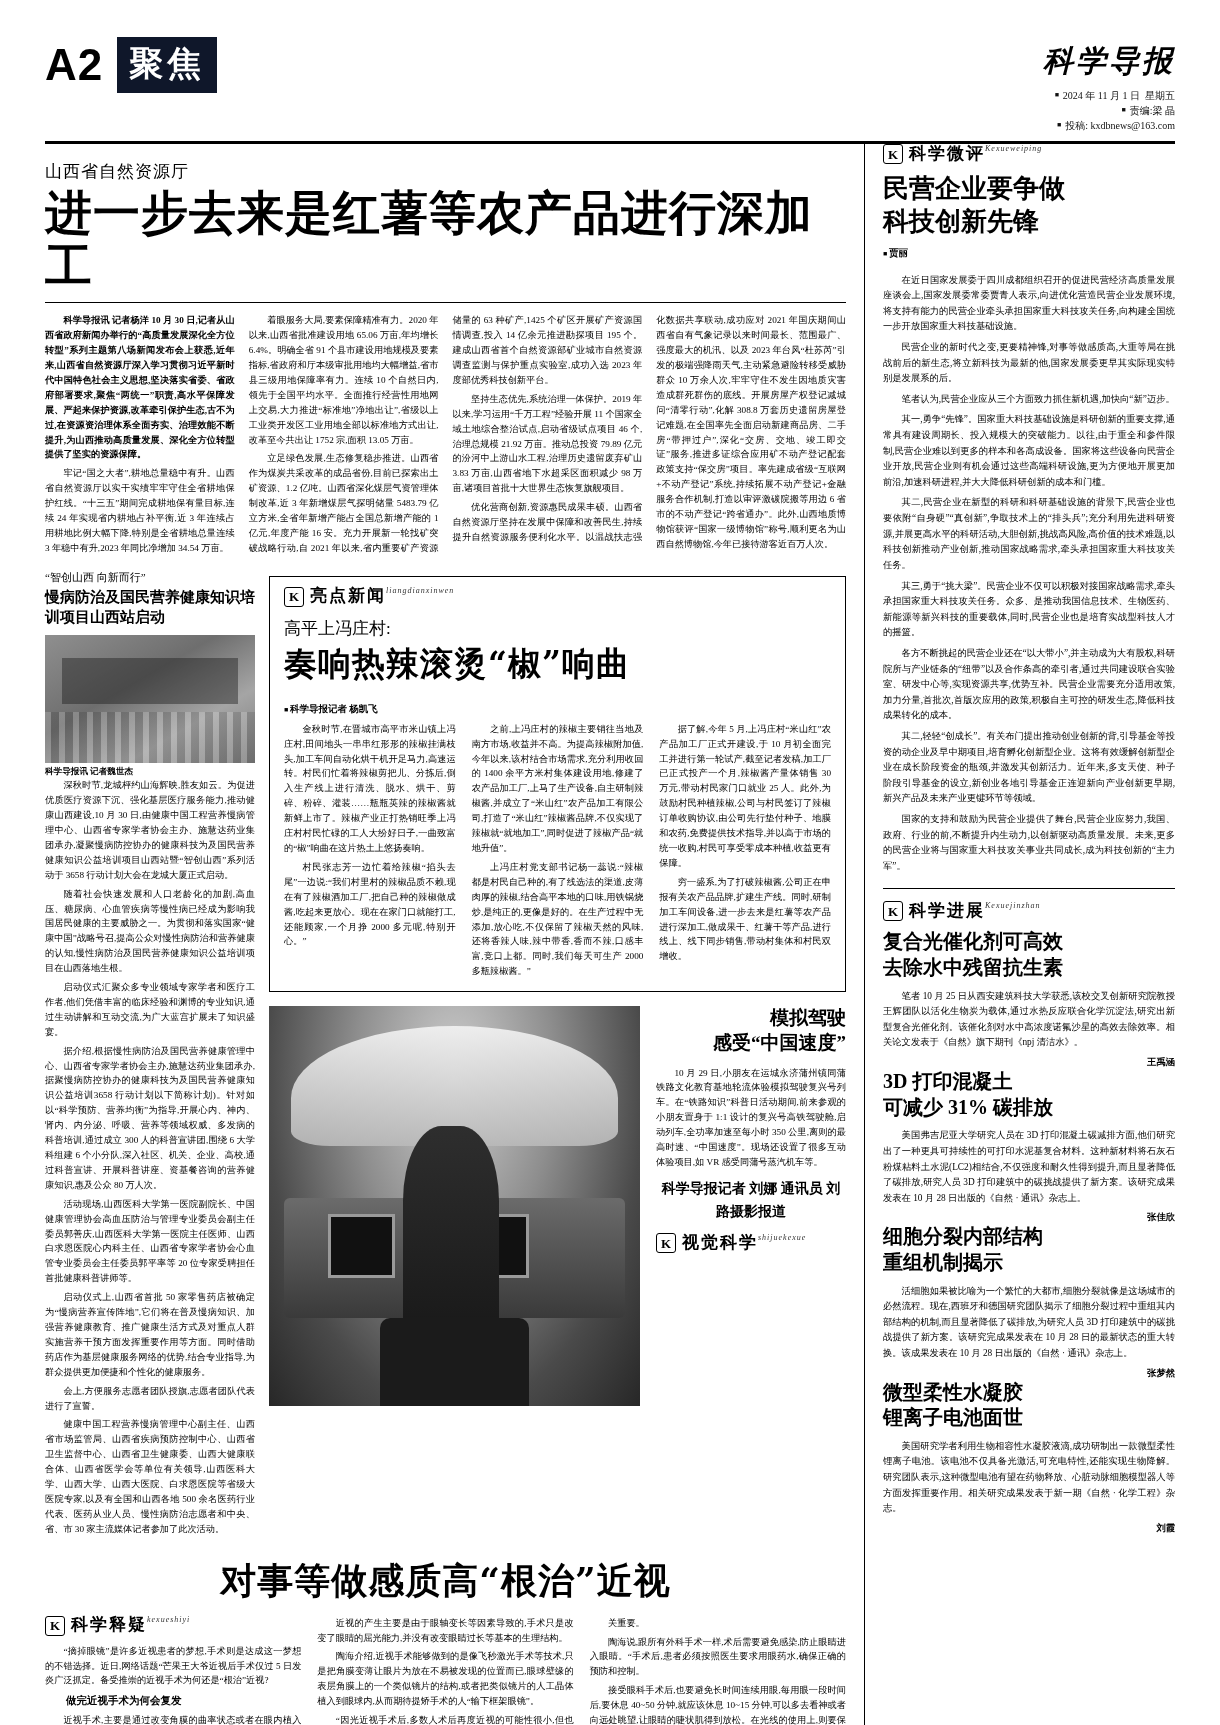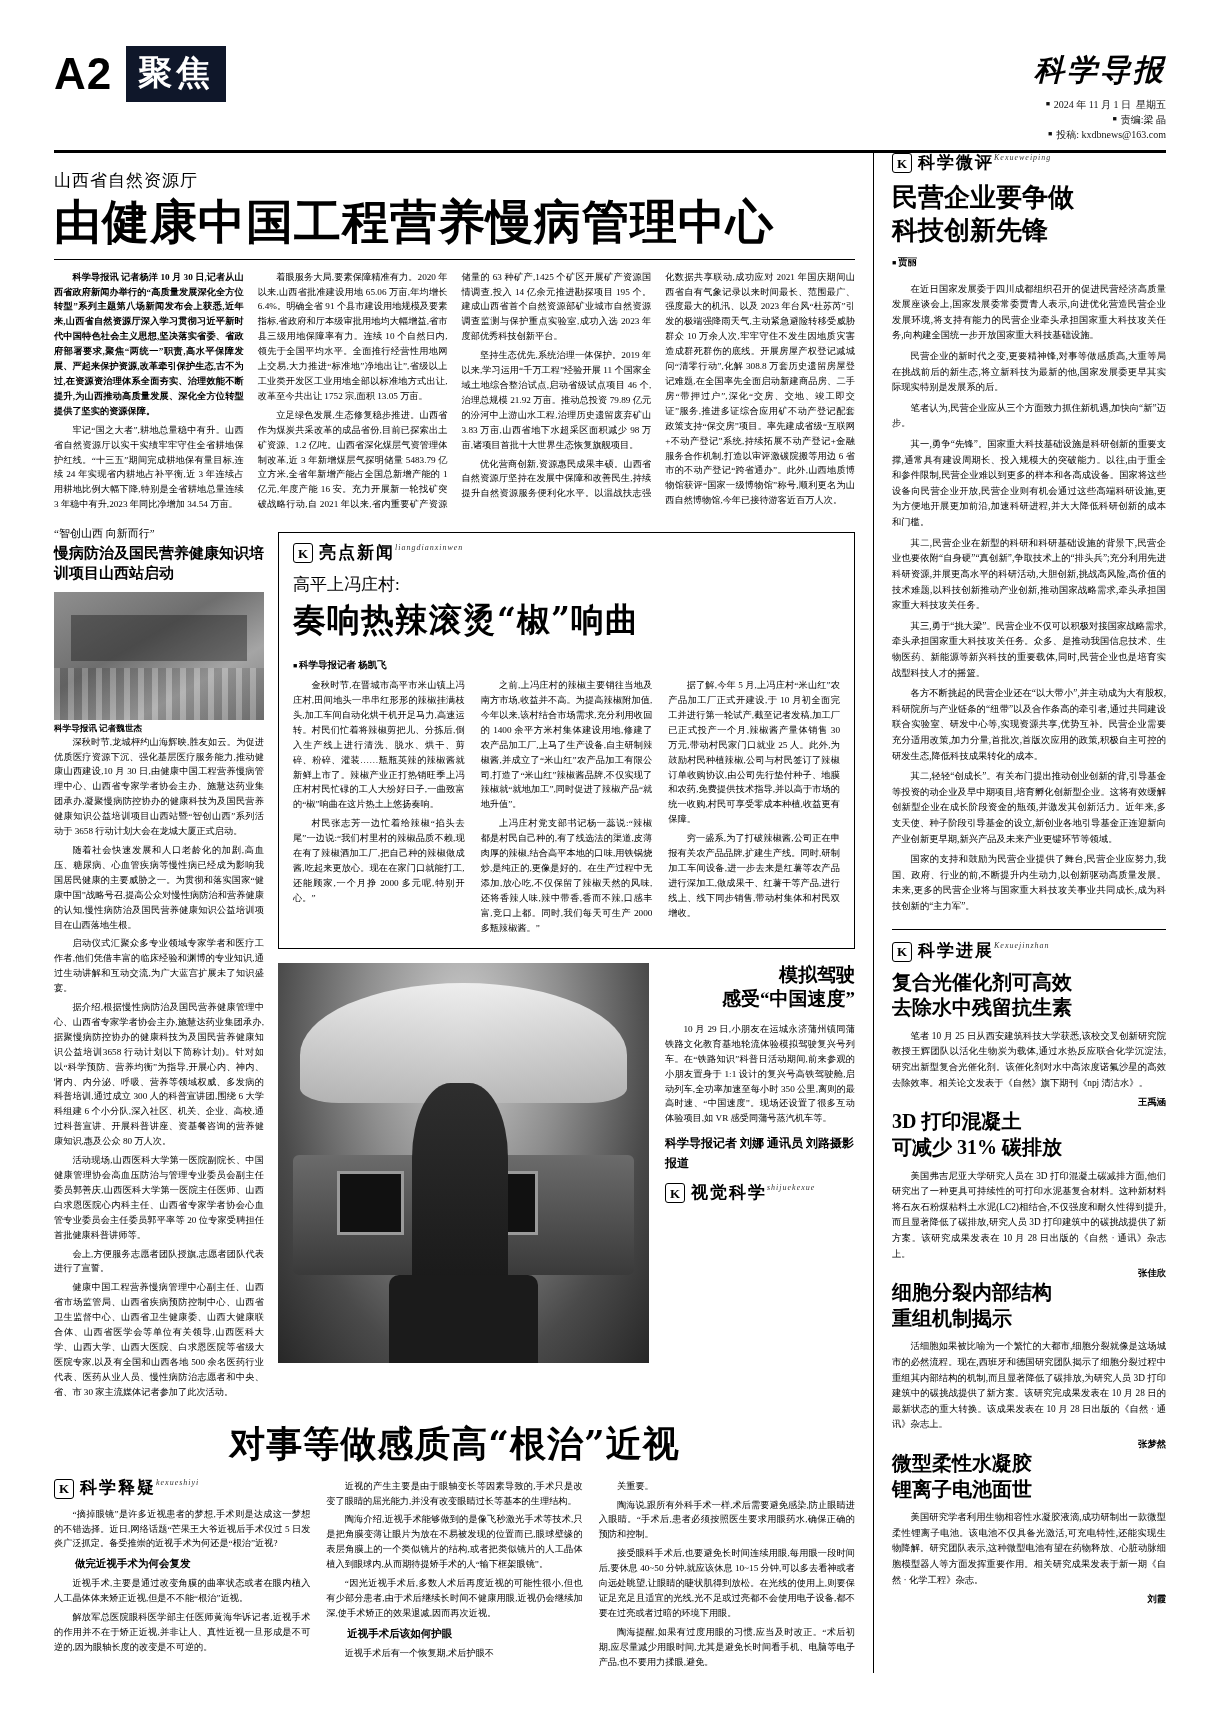--- a/index.html
+++ b/index.html
@@ -5,21 +5,21 @@
   * { box-sizing: border-box; }
   body {
     margin: 0;
     background: #ffffff;
     width: 1220px;
     height: 1725px;
     font-family: "Liberation Serif", "DejaVu Serif", serif;
     color: #000;
     position: relative;
   }
-  .page { width: 1220px; height: 1318px; position: relative; padding: 18px; }
+  .page { width: 1220px; height: 1318px; position: relative; padding: 9px; }
 
   
   .masthead {
     display: flex; align-items: flex-start; justify-content: space-between;
     padding: 28px 36px 6px 36px;
   }
   .mh-left { display: flex; align-items: center; gap: 14px; }
   .page-num {
     font-size: 44px; font-weight: bold; letter-spacing: 1px;
     font-family: "Liberation Sans", sans-serif;
@@ -136,21 +136,21 @@
     background: linear-gradient(180deg,#2e2e2e,#151515);
     border-radius: 40% 40% 8% 8% / 30% 30% 8% 8%;
   }
   .photo.cockpit .seat {
     position:absolute; left:30%; bottom:0; width:40%; height:22%;
     background:#1b1b1b; border-radius: 10px 10px 0 0;
   }
   .side-note { font-size: 9.2px; line-height: 1.62; text-align: justify; }
   .side-note p { margin: 0 0 4px 0; text-indent: 2em; }
   .sn-title { font-size: 19px; font-weight: bold; line-height: 1.3; margin-bottom: 10px; text-align: right; }
-  .sn-credit { font-size: 12px; text-align: left; margin-top: 8px; font-weight: bold; }
+  .sn-credit { font-size: 14px; text-align: center; margin-top: 8px; font-weight: bold; }
 
   
   .bottom-title {
     font-size: 36px; font-weight: bold; text-align: center; letter-spacing: 1px;
     font-family: "DejaVu Serif", serif; margin: 16px 0 10px 0;
   }
   .bottom-grid { display: grid; grid-template-columns: 1fr 1fr 1fr; gap: 16px; font-size: 9.2px; line-height: 1.62; text-align: justify; }
   .bottom-grid p { margin: 0 0 4px 0; text-indent: 2em; }
   .sub-h { font-weight: bold; font-size: 10.5px; text-indent: 0; margin: 6px 0 3px 0; }
 
@@ -184,21 +184,21 @@
       </div>
     </div>
   </div>
   <div class="rule-top"></div>
 
   <div class="body-grid">
 
     <div class="left-col">
 
       <div class="kicker">山西省自然资源厅</div>
-      <div class="headline-main">由健康中国工程营养慢病管理中心</div>
+      <div class="headline-main">进一步去来是红薯等农产品进行深加工</div>
       <div class="hr-thin"></div>
 
       <div class="cols4">
         <p><span class="lead-in">科学导报讯 记者杨洋 10 月 30 日,记者从山西省政府新闻办举行的“高质量发展深化全方位转型”系列主题第八场新闻发布会上获悉,近年来,山西省自然资源厅深入学习贯彻习近平新时代中国特色社会主义思想,坚决落实省委、省政府部署要求,聚焦“两统一”职责,高水平保障发展、严起来保护资源,改革牵引保护生态,古不为过,在资源资治理体系全面夯实、治理效能不断提升,为山西推动高质量发展、深化全方位转型提供了坚实的资源保障。</span></p>
         <p>牢记“国之大者”,耕地总量稳中有升。山西省自然资源厅以实干实绩牢牢守住全省耕地保护红线。“十三五”期间完成耕地保有量目标,连续 24 年实现省内耕地占补平衡,近 3 年连续占用耕地比例大幅下降,特别是全省耕地总量连续 3 年稳中有升,2023 年同比净增加 34.54 万亩。</p>
         <p>着眼服务大局,要素保障精准有力。2020 年以来,山西省批准建设用地 65.06 万亩,年均增长 6.4%。明确全省 91 个县市建设用地规模及要素指标,省政府和厅本级审批用地均大幅增益,省市县三级用地保障率有力。连续 10 个自然日内,领先于全国平均水平。全面推行经营性用地网上交易,大力推进“标准地”净地出让”,省级以上工业类开发区工业用地全部以标准地方式出让,改革至今共出让 1752 宗,面积 13.05 万亩。</p>
         <p>立足绿色发展,生态修复稳步推进。山西省作为煤炭共采改革的成品省份,目前已探索出土矿资源、1.2 亿吨。山西省深化煤层气资管理体制改革,近 3 年新增煤层气探明储量 5483.79 亿立方米,全省年新增产能占全国总新增产能的 1 亿元,年度产能 16 安。充力开展新一轮找矿突破战略行动,自 2021 年以来,省内重要矿产资源储量的 63 种矿产,1425 个矿区开展矿产资源国情调查,投入 14 亿余元推进勘探项目 195 个。建成山西省首个自然资源部矿业城市自然资源调查监测与保护重点实验室,成功入选 2023 年度部优秀科技创新平台。</p>
         <p>坚持生态优先,系统治理一体保护。2019 年以来,学习运用“千万工程”经验开展 11 个国家全域土地综合整治试点,启动省级试点项目 46 个,治理总规模 21.92 万亩。推动总投资 79.89 亿元的汾河中上游山水工程,治理历史遗留废弃矿山 3.83 万亩,山西省地下水超采区面积减少 98 万亩,诸项目首批十大世界生态恢复旗舰项目。</p>
         <p>优化营商创新,资源惠民成果丰硕。山西省自然资源厅坚持在发展中保障和改善民生,持续提升自然资源服务便利化水平。以温战扶志强化数据共享联动,成功应对 2021 年国庆期间山西省自有气象记录以来时间最长、范围最广、强度最大的机汛、以及 2023 年台风“杜苏芮”引发的极端强降雨天气,主动紧急避险转移受威胁群众 10 万余人次,牢牢守住不发生因地质灾害造成群死群伤的底线。开展房屋产权登记减城问“清零行动”,化解 308.8 万套历史遗留房屋登记难题,在全国率先全面启动新建商品房、二手房“带押过户”,深化“交房、交地、竣工即交证”服务,推进多证综合应用矿不动产登记配套政策支持“保交房”项目。率先建成省级“互联网+不动产登记”系统,持续拓展不动产登记+金融服务合作机制,打造以审评激碳院搬等用边 6 省市的不动产登记“跨省通办”。此外,山西地质博物馆获评“国家一级博物馆”称号,顺利更名为山西自然博物馆,今年已接待游客近百万人次。</p>
       </div>
@@ -209,20 +209,21 @@
           <div class="sub-head">“智创山西 向新而行”</div>
           <div class="sub-title">慢病防治及国民营养健康知识培训项目山西站启动</div>
           <div class="photo conf"></div>
           <div class="cap">科学导报讯 记者魏世杰</div>
           <div class="narrow-body">
             <p>深秋时节,龙城枰约山海辉映,胜友如云。为促进优质医疗资源下沉、强化基层医疗服务能力,推动健康山西建设,10 月 30 日,由健康中国工程营养慢病管理中心、山西省专家学者协会主办、施慧达药业集团承办,凝聚慢病防控协办的健康科技为及国民营养健康知识公益培训项目山西站暨“智创山西”系列活动于 3658 行动计划大会在龙城大厦正式启动。</p>
             <p>随着社会快速发展和人口老龄化的加剧,高血压、糖尿病、心血管疾病等慢性病已经成为影响我国居民健康的主要威胁之一。为贯彻和落实国家“健康中国”战略号召,提高公众对慢性病防治和营养健康的认知,慢性病防治及国民营养健康知识公益培训项目在山西落地生根。</p>
             <p>启动仪式汇聚众多专业领域专家学者和医疗工作者,他们凭借丰富的临床经验和渊博的专业知识,通过生动讲解和互动交流,为广大蓝宫扩展未了知识盛宴。</p>
             <p>据介绍,根据慢性病防治及国民营养健康管理中心、山西省专家学者协会主办,施慧达药业集团承办,据聚慢病防控协办的健康科技为及国民营养健康知识公益培训3658 行动计划以下简称计划)。针对如以“科学预防、营养均衡”为指导,开展心内、神内、肾内、内分泌、呼吸、营养等领域权威、多发病的科普培训,通过成立 300 人的科普宣讲团,围绕 6 大学科组建 6 个小分队,深入社区、机关、企业、高校,通过科普宣讲、开展科普讲座、资基餐咨询的营养健康知识,惠及公众 80 万人次。</p>
             <p>活动现场,山西医科大学第一医院副院长、中国健康管理协会高血压防治与管理专业委员会副主任委员郭善庆,山西医科大学第一医院主任医师、山西白求恩医院心内科主任、山西省专家学者协会心血管专业委员会主任委员郭平率等 20 位专家受聘担任首批健康科普讲师等。</p>
+            <p>启动仪式上,山西省首批 50 家零售药店被确定为“慢病营养宣传阵地”,它们将在普及慢病知识、加强营养健康教育、推广健康生活方式及对重点人群实施营养干预方面发挥重要作用等方面。同时借助药店作为基层健康服务网络的优势,结合专业指导,为群众提供更加便捷和个性化的健康服务。</p>
             <p>会上,方便服务志愿者团队授旗,志愿者团队代表进行了宣誓。</p>
             <p>健康中国工程营养慢病管理中心副主任、山西省市场监管局、山西省疾病预防控制中心、山西省卫生监督中心、山西省卫生健康委、山西大健康联合体、山西省医学会等单位有关领导,山西医科大学、山西大学、山西大医院、白求恩医院等省级大医院专家,以及有全国和山西各地 500 余名医药行业代表、医药从业人员、慢性病防治志愿者和中央、省、市 30 家主流媒体记者参加了此次活动。</p>
           </div>
         </div>
 
         <div>
           <div class="feature-box">
             <div class="badge-row">
               <div class="k-badge">K</div>
               <div class="badge-stack">

